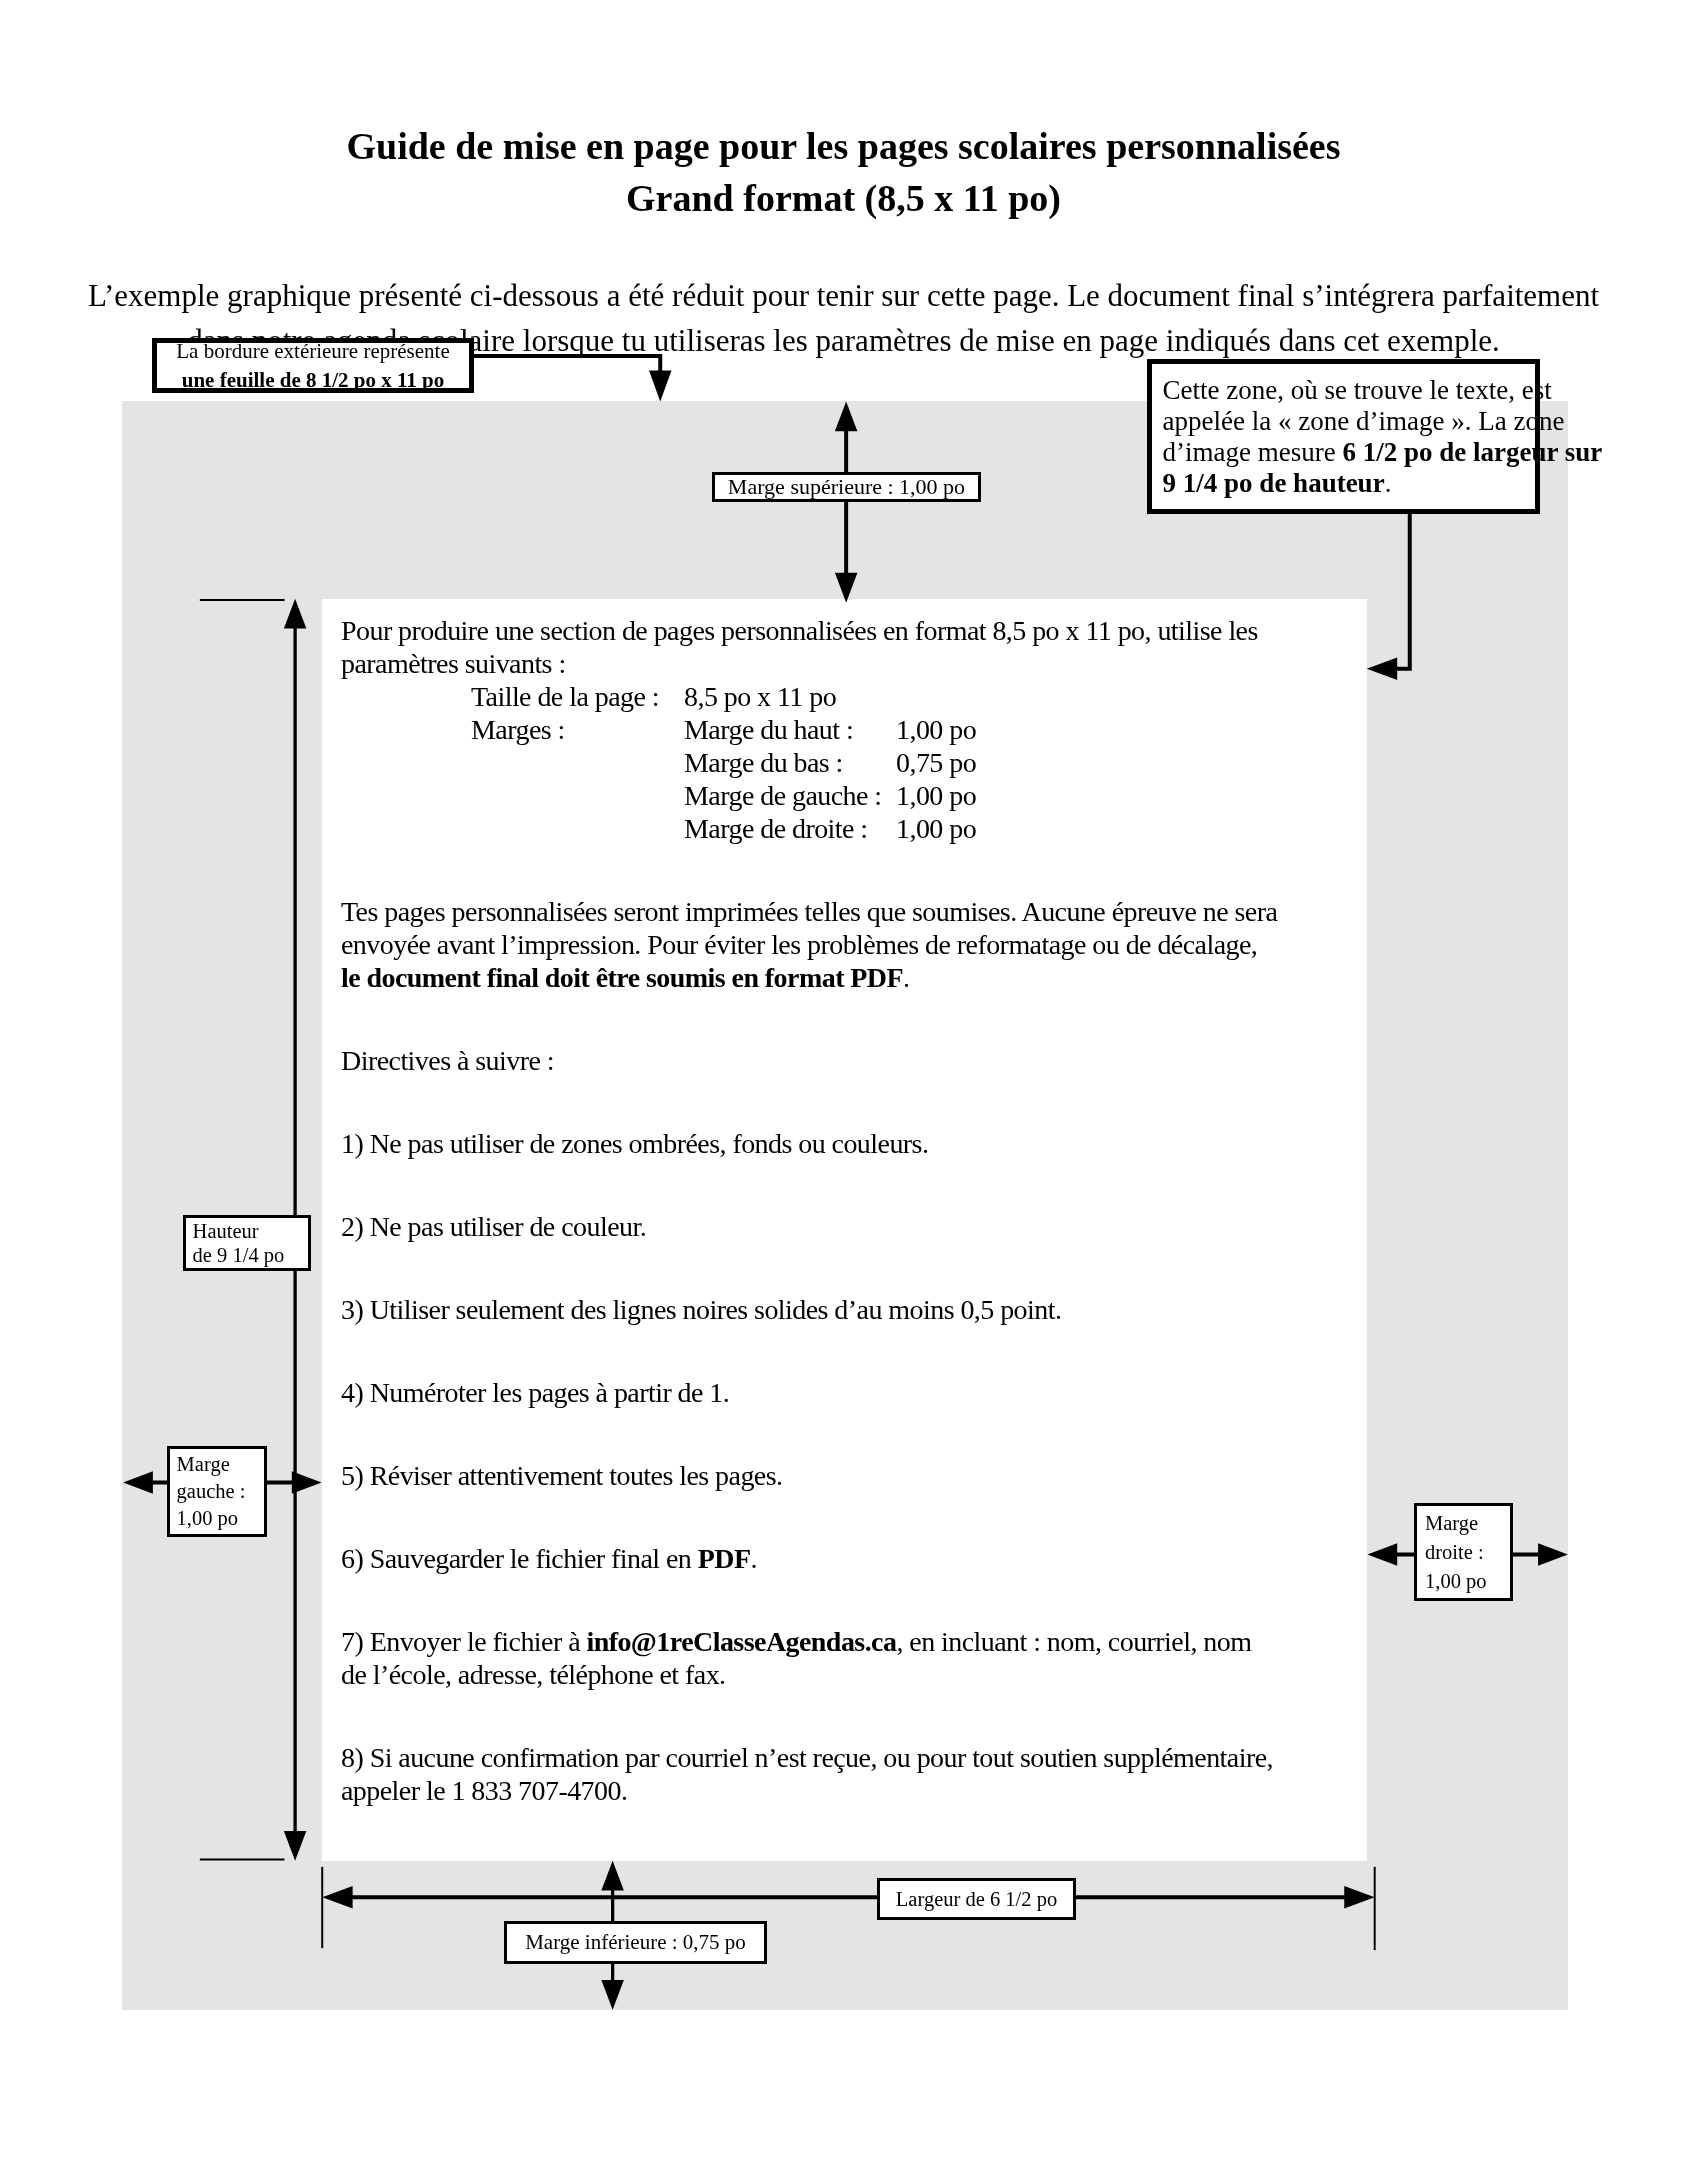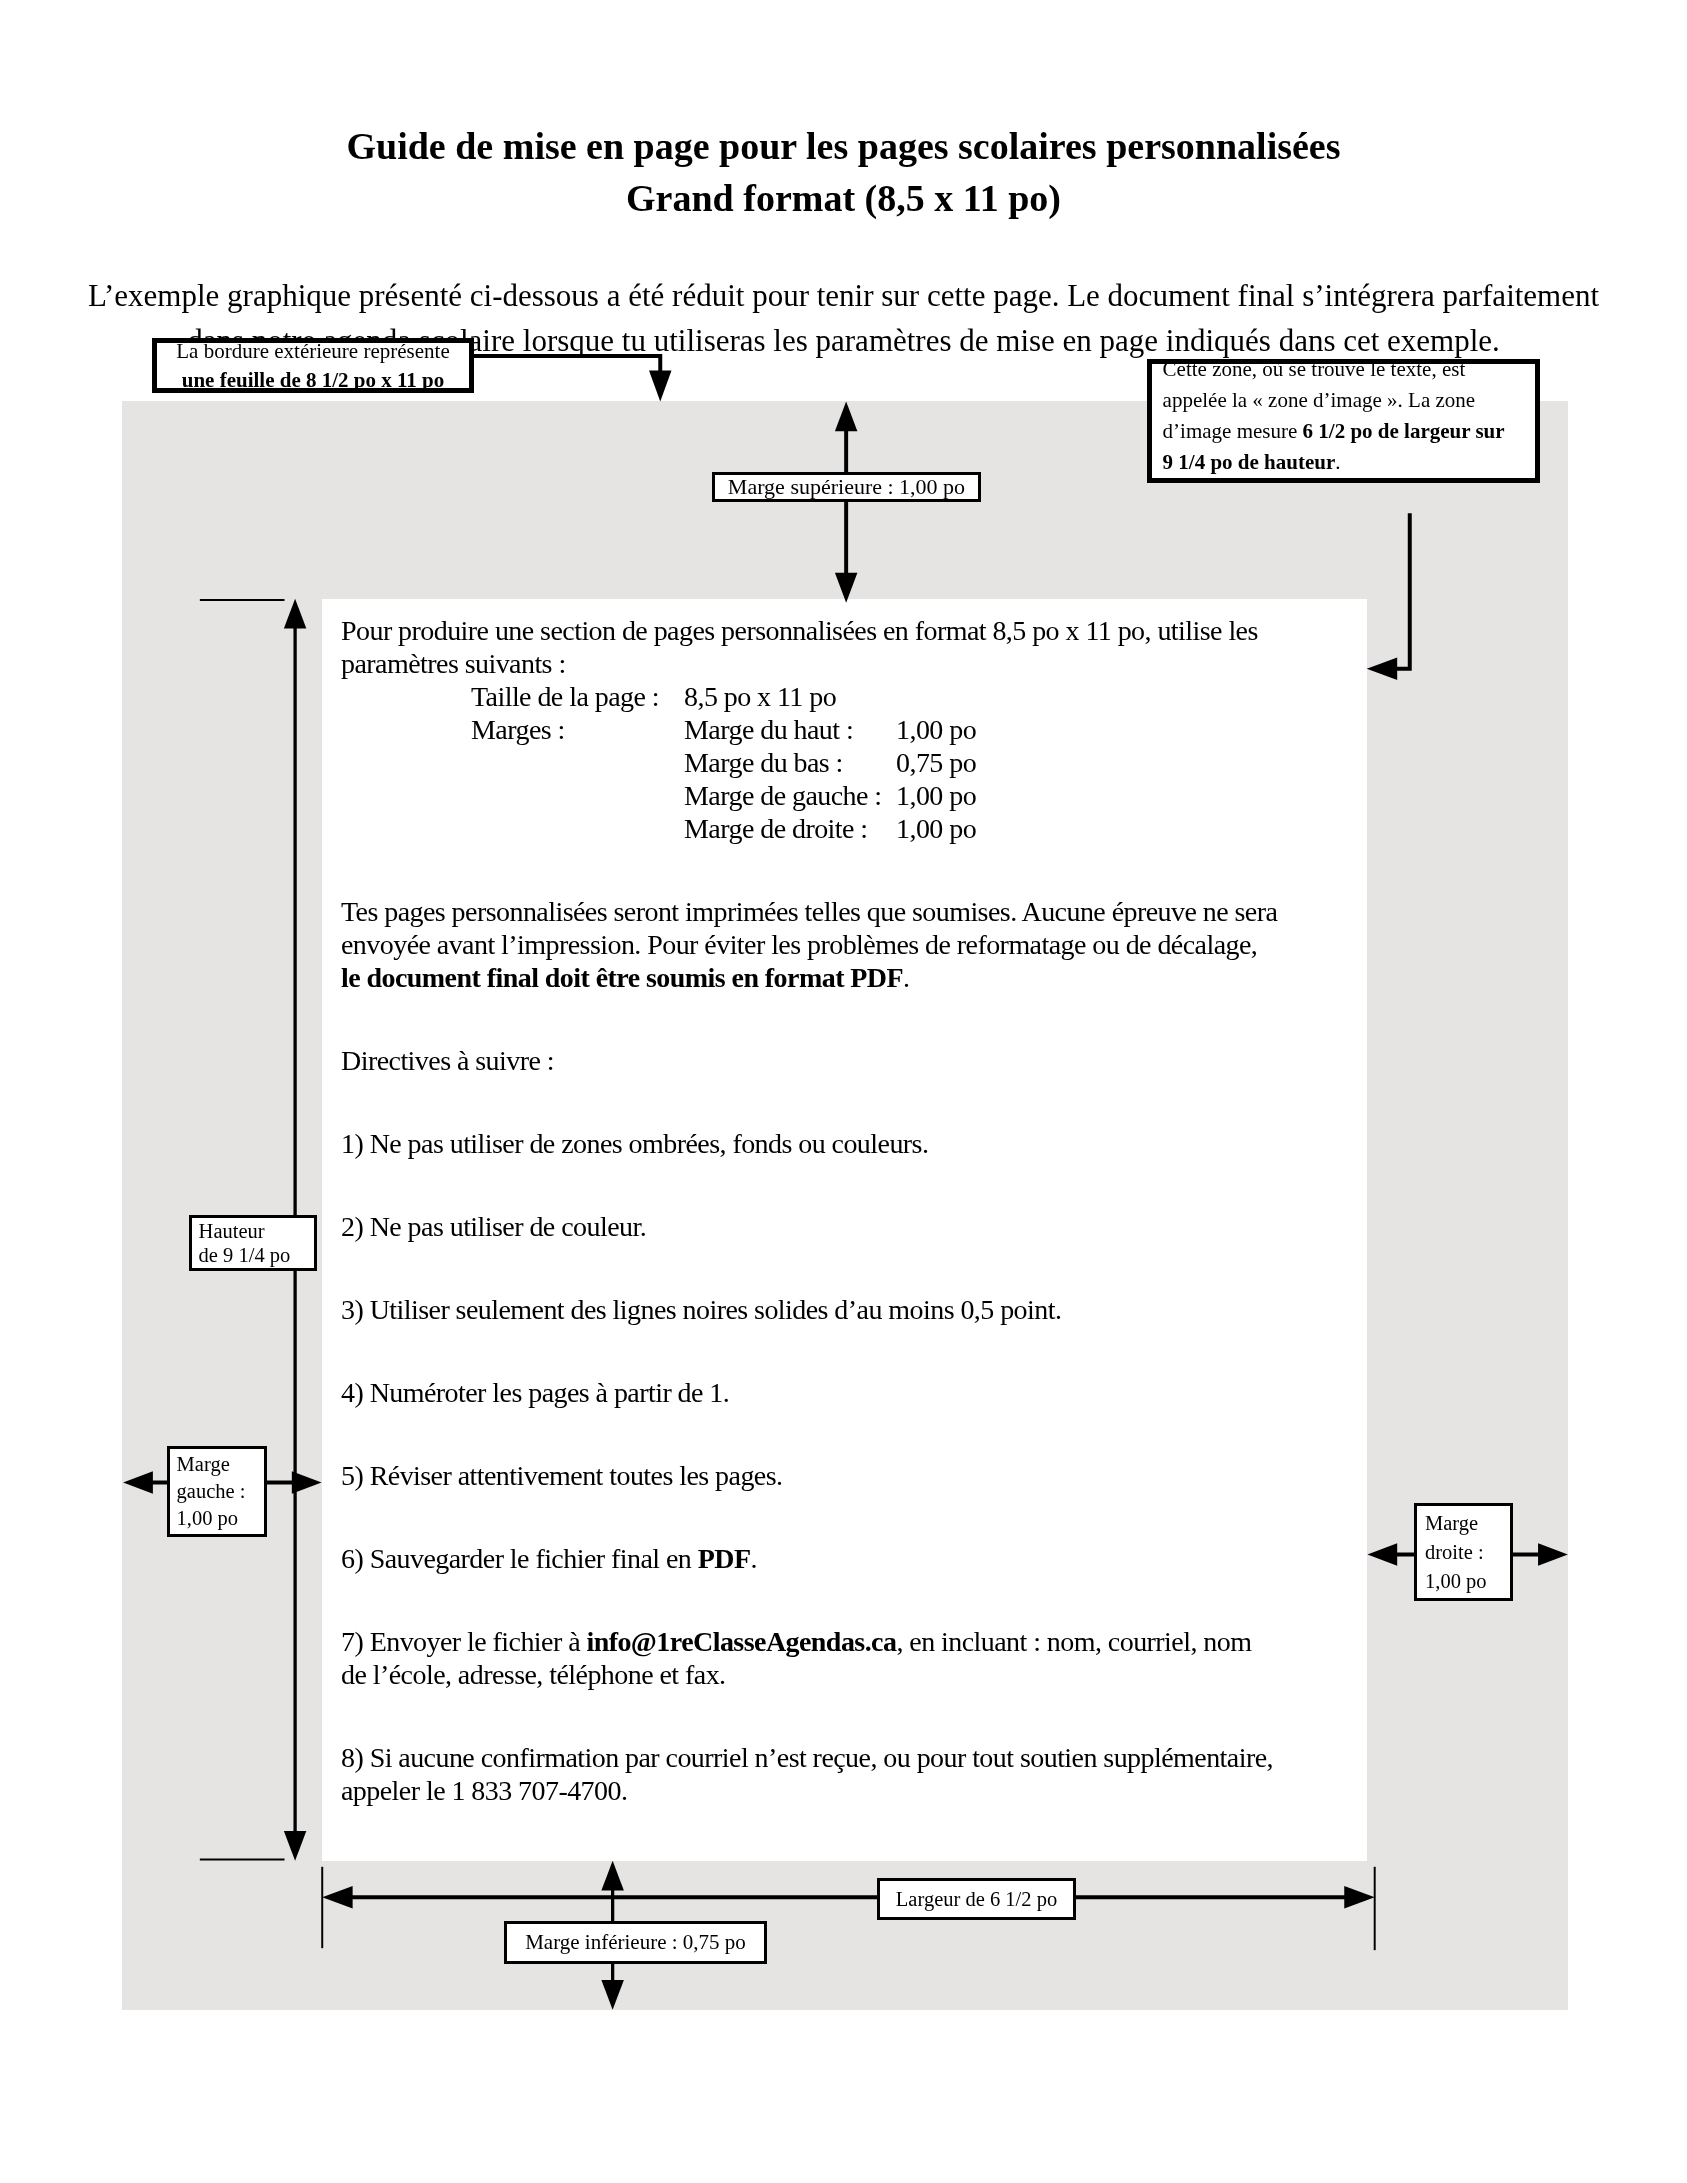--- a/index.html
+++ b/index.html
@@ -141,32 +141,32 @@
   <div class="ln">de l’école, adresse, téléphone et fax.</div>
   <div class="ln gap">8) Si aucune confirmation par courriel n’est reçue, ou pour tout soutien supplémentaire,</div>
   <div class="ln">appeler le 1 833 707-4700.</div>
 </div>
 
 <div class="box thick" style="left:152px;top:338px;width:322px;height:55px;font-size:21px;line-height:29px;">
   <div class="bl">La bordure extérieure représente</div>
   <div class="bl b">une feuille de 8 1/2 po x 11 po</div>
 </div>
 
-<div class="box thick leftal" style="left:1147px;top:359px;width:393px;height:124px;font-size:21px;line-height:31px;padding-left:10.6px;justify-content:flex-end;">
+<div class="box thick leftal" style="left:1147px;top:359px;width:393px;height:155px;font-size:27px;line-height:31px;padding-left:10.6px;">
   <div class="bl">Cette zone, où se trouve le texte, est</div>
   <div class="bl">appelée la « zone d’image ». La zone</div>
   <div class="bl"><span>d’image mesure </span><span class="b">6 1/2 po de largeur sur</span></div>
   <div class="bl"><span class="b">9 1/4 po de hauteur</span><span>.</span></div>
 </div>
 
 <div class="box" style="left:712px;top:472px;width:269px;height:30px;font-size:22px;">
   <div class="bl">Marge supérieure : 1,00 po</div>
 </div>
 
-<div class="box leftal" style="left:189px;top:1215px;width:128px;height:56px;font-size:20.5px;line-height:24px;padding-left:6.6px;">
+<div class="box leftal" style="left:183px;top:1215px;width:128px;height:56px;font-size:20.5px;line-height:24px;padding-left:6.6px;">
   <div class="bl">Hauteur</div>
   <div class="bl">de 9 1/4 po</div>
 </div>
 
 <div class="box leftal" style="left:167px;top:1446px;width:100px;height:91px;font-size:20.5px;line-height:27px;padding-left:6.6px;">
   <div class="bl">Marge</div>
   <div class="bl">gauche :</div>
   <div class="bl">1,00 po</div>
 </div>
 

